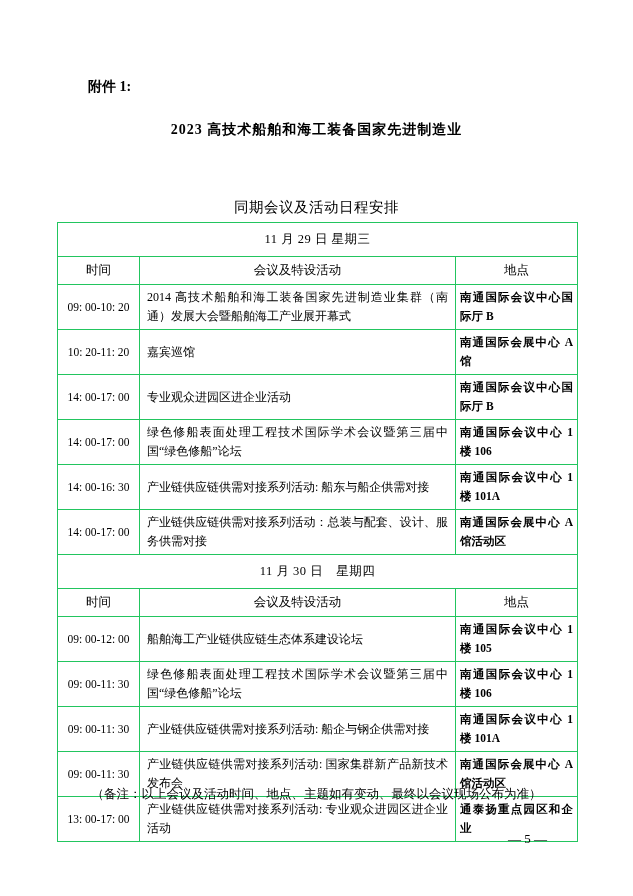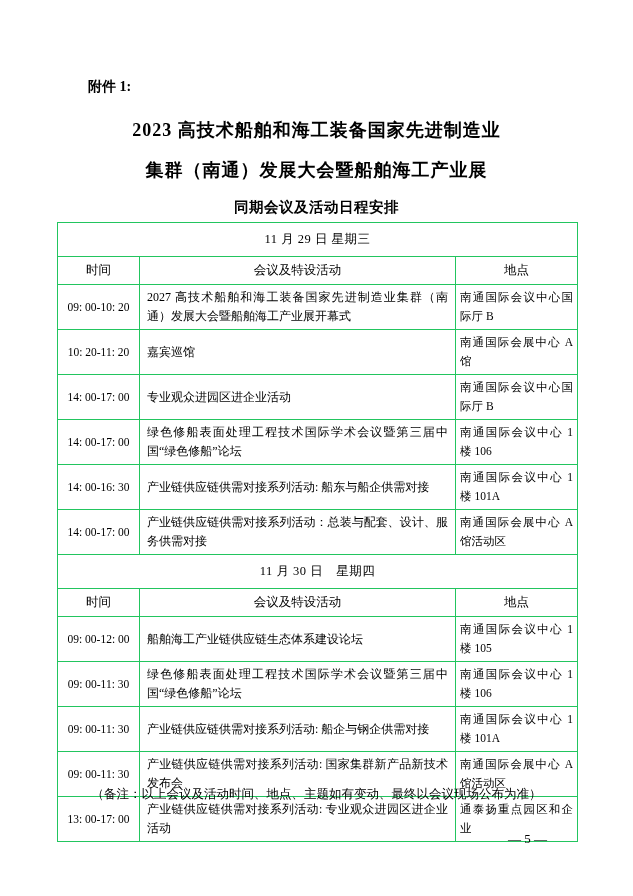--- a/index.html
+++ b/index.html
@@ -14,26 +14,26 @@
     width: 633px; height: 896px;
     background: #ffffff;
     overflow: hidden;
   }
   .attachment {
     position: absolute; left: 88px; top: 57px;
     font-size: 14px; font-weight: bold; margin-top: 21px;
   }
   .title {
     position: absolute; top: 110px; left: 0; width: 633px;
-    text-align: center; font-size: 18px; font-weight: bold;
+    text-align: center; font-size: 14px; font-weight: bold;
     line-height: 40px; letter-spacing: 1px;
   }
   .subtitle {
     position: absolute; top: 198px; left: 0; width: 633px;
-    text-align: center; font-size: 14.5px; font-weight: bold;
+    text-align: center; font-size: 14.5px; font-weight: normal;
     letter-spacing: 0.5px;
   }
   table.schedule {
     position: absolute; top: 222px; left: 57px; width: 520px;
     border-collapse: collapse; table-layout: fixed;
   }
   col.c-time { width: 82px; }
   col.c-activity { width: 316px; }
   col.c-location { width: 122px; }
   td, th {
@@ -51,40 +51,40 @@
   td.time-cell {
     text-align: center; font-size: 11.5px; white-space: nowrap;
     padding: 2px 1px;
   }
   td.activity-cell {
     text-align: justify; padding: 3px 7px; line-height: 19px;
   }
   td.location-cell {
     text-align: justify; padding: 3px 4px; line-height: 19px;
     font-size: 11.5px;
+    font-weight: bold;
   }
   .note {
     position: absolute; top: 786px; left: 0; width: 633px;
     text-align: center; font-size: 12.5px;
   }
   .page-number {
     position: absolute; top: 831px; right: 86px;
     font-size: 13px;
   }
 </style>
 </head>
 <body>
 
 <div class="page">
 
   <div class="attachment">附件 1:</div>
 
   <h1 class="title">
     <div>2023 高技术船舶和海工装备国家先进制造业</div>
-    <div>集群（南通）发展大会暨船舶海工产业展</div>
   </h1>
 
   <h2 class="subtitle">同期会议及活动日程安排</h2>
 
   <table class="schedule">
     <colgroup>
       <col class="c-time">
       <col class="c-activity">
       <col class="c-location">
     </colgroup>
@@ -92,21 +92,21 @@
         <tr>
           <td colspan="3" class="date-cell">11 月 29 日  星期三</td>
         </tr>
         <tr>
           <th class="col-header">时间</th>
           <th class="col-header">会议及特设活动</th>
           <th class="col-header">地点</th>
         </tr>
         <tr class="data-row">
           <td class="time-cell">09: 00-10: 20</td>
-          <td class="activity-cell">2027 高技术船舶和海工装备国家先进制造业集群（南通）发展大会暨船舶海工产业展开幕式</td>
+          <td class="activity-cell">2014 高技术船舶和海工装备国家先进制造业集群（南通）发展大会暨船舶海工产业展开幕式</td>
           <td class="location-cell">南通国际会议中心国际厅 B</td>
         </tr>
         <tr class="data-row">
           <td class="time-cell">10: 20-11: 20</td>
           <td class="activity-cell">嘉宾巡馆</td>
           <td class="location-cell">南通国际会展中心 A 馆</td>
         </tr>
         <tr class="data-row">
           <td class="time-cell">14: 00-17: 00</td>
           <td class="activity-cell">专业观众进园区进企业活动</td>

